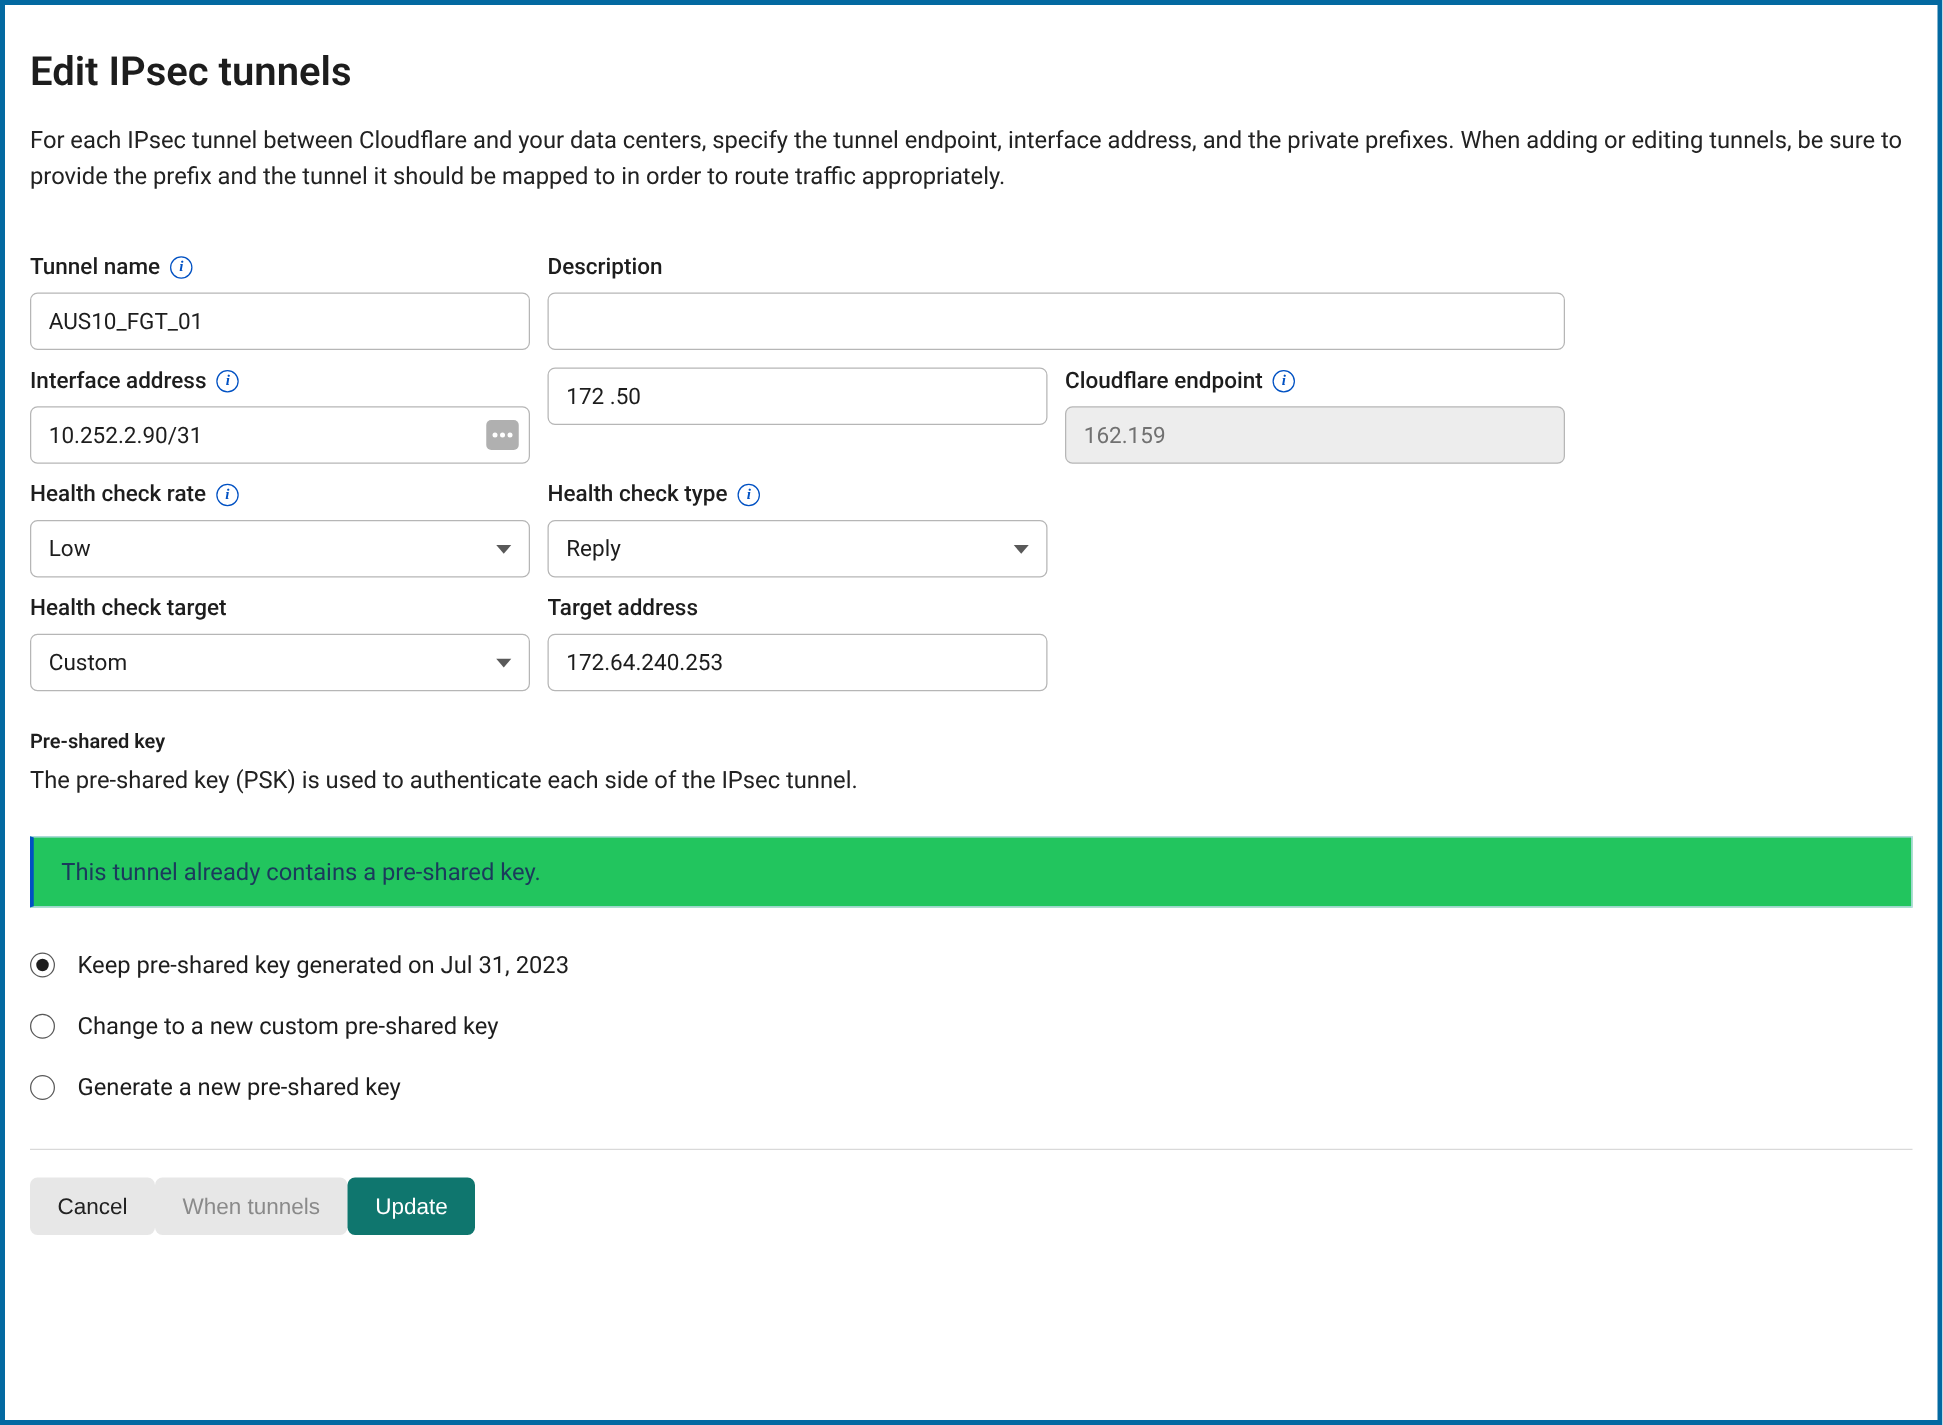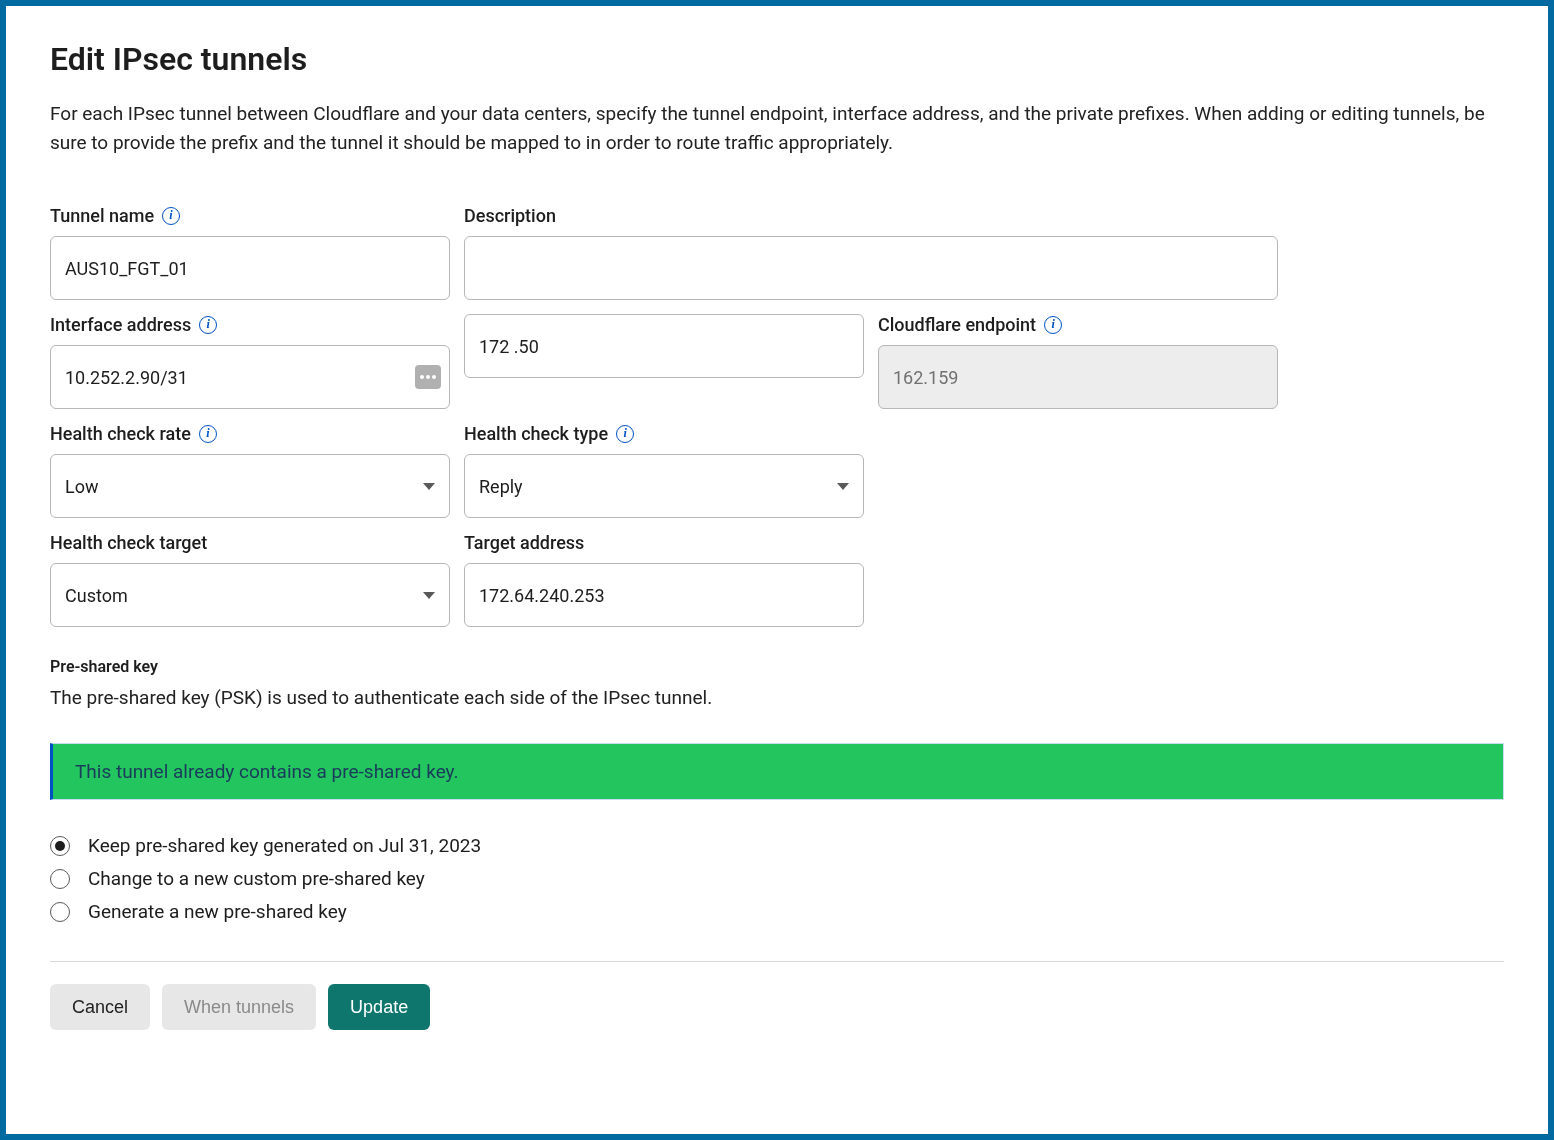--- a/index.html
+++ b/index.html
@@ -4,24 +4,24 @@
 <style>
   * { box-sizing: border-box; }
   body {
     margin: 0;
     padding: 0;
     font-family: -apple-system, BlinkMacSystemFont, "Segoe UI", Roboto, sans-serif;
     color: #1d1d1d;
     background: #fff;
   }
   .frame {
-    border: 6px solid #0369a1;
+    border: 4px solid #0369a1;
     width: 1554px;
     height: 1140px;
-    padding: 34px 44px;
+    padding: 34px 20px;
     overflow: hidden;
   }
   .page-title {
     font-size: 32px;
     font-weight: 600;
     margin: 0 0 22px 0;
   }
   .page-desc {
     font-size: 19px;
     line-height: 1.5;
@@ -52,21 +52,21 @@
     display: inline-flex;
     align-items: center;
     justify-content: center;
     font-size: 12px;
     font-weight: 700;
     color: #0051c3;
     font-family: Georgia, serif;
     font-style: italic;
   }
   .text-input, .select {
-    height: 64px;
+    height: 46px;
     border: 1px solid #b6b6b6;
     border-radius: 6px;
     padding: 0 14px;
     font-size: 18px;
     background: #fff;
     display: flex;
     align-items: center;
     position: relative;
   }
   .text-input.readonly {
@@ -111,39 +111,39 @@
   }
   .info-banner {
     background: #22c55e;
     border: 1px solid #c8ddf2;
     border-left: 3px solid #0051c3;
     padding: 16px 22px;
     font-size: 19px;
     color: #1b3a5c;
     margin-bottom: 34px;
   }
-  .radio-group { display: flex; flex-direction: column; gap: 10px; margin-bottom: 38px; }
+  .radio-group { display: flex; flex-direction: column; gap: 26px; margin-bottom: 38px; }
   .radio-item { display: flex; align-items: center; gap: 18px; font-size: 19px; }
   .radio {
     width: 20px; height: 20px;
     border: 1.6px solid #595959;
     border-radius: 50%;
     display: inline-flex;
     align-items: center;
     justify-content: center;
     flex-shrink: 0;
   }
   .radio.selected::after {
     content: "";
     width: 10px; height: 10px;
     background: #1d1d1d;
     border-radius: 50%;
   }
   .divider { border-top: 1px solid #d9d9d9; margin: 0 0 22px 0; }
-  .button-row { display: flex; gap: 12px; }
+  .button-row { display: flex; gap: 0; }
   .btn {
     height: 46px;
     padding: 0 22px;
     border-radius: 6px;
     font-size: 18px;
     display: inline-flex;
     align-items: center;
     border: none;
     cursor: pointer;
   }

